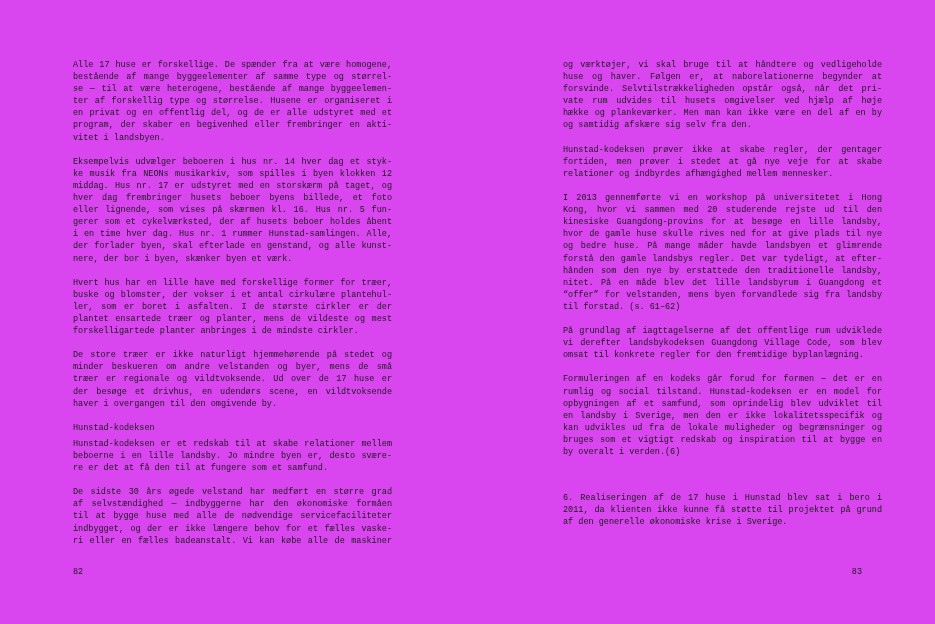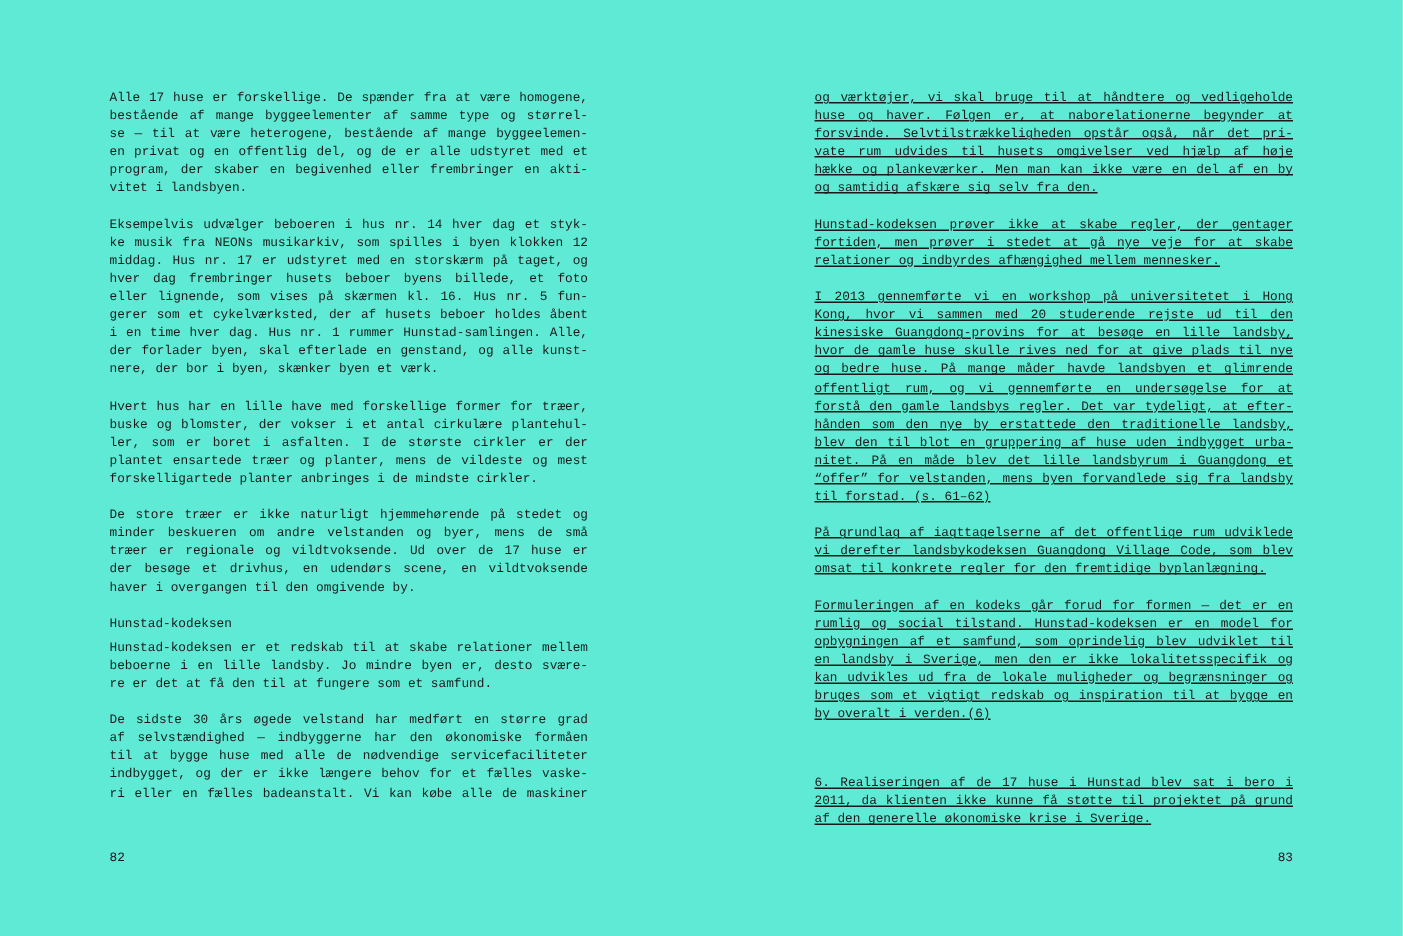--- a/index.html
+++ b/index.html
@@ -9,33 +9,33 @@
   body {
     width: 935px;
     height: 624px;
     background: #fdfdfc;
     overflow: hidden;
   }
   .spread {
     position: relative;
     width: 935px;
     height: 624px;
-    background: #5eead4;
+    background: #d946ef;
     font-family: "Liberation Mono", "DejaVu Sans Mono", monospace;
     color: #1b1b1b;
   }
   .column {
     position: absolute;
     top: 59px;
     width: 319px;
     font-size: 8.5px;
     line-height: 12.1px;
   }
   .column.left  { left: 73px; }
-  .column.right { left: 543px; text-decoration: underline; }
+  .column.right { left: 563px; }
   .block { margin: 0; }
   .block + .block { margin-top: 12.1px; }
   .block.heading + .block { margin-top: 4px; }
   .block.footnote { margin-top: 34px; }
   .line {
     text-align: justify;
     text-align-last: justify;
     white-space: normal;
   }
   .line.last {
@@ -60,20 +60,21 @@
 </head>
 <body>
 
 <div class="spread">
 
   <div class="column left">
       <div class="block para">
         <div class="line">Alle 17 huse er forskellige. De spænder fra at være homogene,</div>
         <div class="line">bestående af mange byggeelementer af samme type og størrel-</div>
         <div class="line">se — til at være heterogene, bestående af mange byggeelemen-</div>
+        <div class="line">ter af forskellig type og størrelse. Husene er organiseret i</div>
         <div class="line">en privat og en offentlig del, og de er alle udstyret med et</div>
         <div class="line">program, der skaber en begivenhed eller frembringer en akti-</div>
         <div class="line last">vitet i landsbyen.</div>
       </div>
       <div class="block para">
         <div class="line">Eksempelvis udvælger beboeren i hus nr. 14 hver dag et styk-</div>
         <div class="line">ke musik fra NEONs musikarkiv, som spilles i byen klokken 12</div>
         <div class="line">middag. Hus nr. 17 er udstyret med en storskærm på taget, og</div>
         <div class="line">hver dag frembringer husets beboer byens billede, et foto</div>
         <div class="line">eller lignende, som vises på skærmen kl. 16. Hus nr. 5 fun-</div>
@@ -126,24 +127,22 @@
         <div class="line">Hunstad-kodeksen prøver ikke at skabe regler, der gentager</div>
         <div class="line">fortiden, men prøver i stedet at gå nye veje for at skabe</div>
         <div class="line last">relationer og indbyrdes afhængighed mellem mennesker.</div>
       </div>
       <div class="block para">
         <div class="line">I 2013 gennemførte vi en workshop på universitetet i Hong</div>
         <div class="line">Kong, hvor vi sammen med 20 studerende rejste ud til den</div>
         <div class="line">kinesiske Guangdong-provins for at besøge en lille landsby,</div>
         <div class="line">hvor de gamle huse skulle rives ned for at give plads til nye</div>
         <div class="line">og bedre huse. På mange måder havde landsbyen et glimrende</div>
-        <div class="line">offentligt rum, og vi gennemførte en undersøgelse for at</div>
         <div class="line">forstå den gamle landsbys regler. Det var tydeligt, at efter-</div>
         <div class="line">hånden som den nye by erstattede den traditionelle landsby,</div>
-        <div class="line">blev den til blot en gruppering af huse uden indbygget urba-</div>
         <div class="line">nitet. På en måde blev det lille landsbyrum i Guangdong et</div>
         <div class="line">“offer” for velstanden, mens byen forvandlede sig fra landsby</div>
         <div class="line last">til forstad. (s. 61–62)</div>
       </div>
       <div class="block para">
         <div class="line">På grundlag af iagttagelserne af det offentlige rum udviklede</div>
         <div class="line">vi derefter landsbykodeksen Guangdong Village Code, som blev</div>
         <div class="line last">omsat til konkrete regler for den fremtidige byplanlægning.</div>
       </div>
       <div class="block para">

